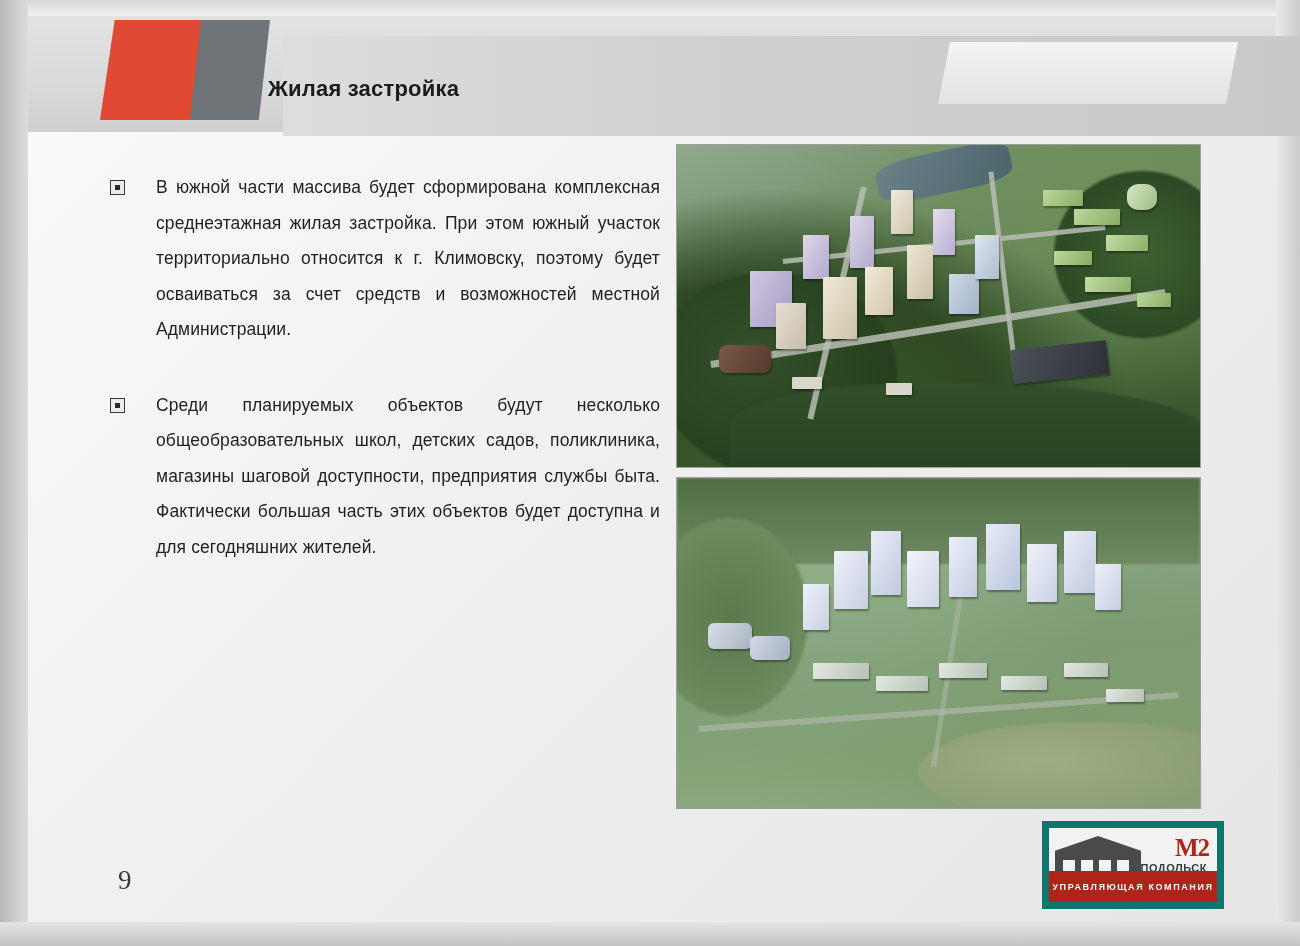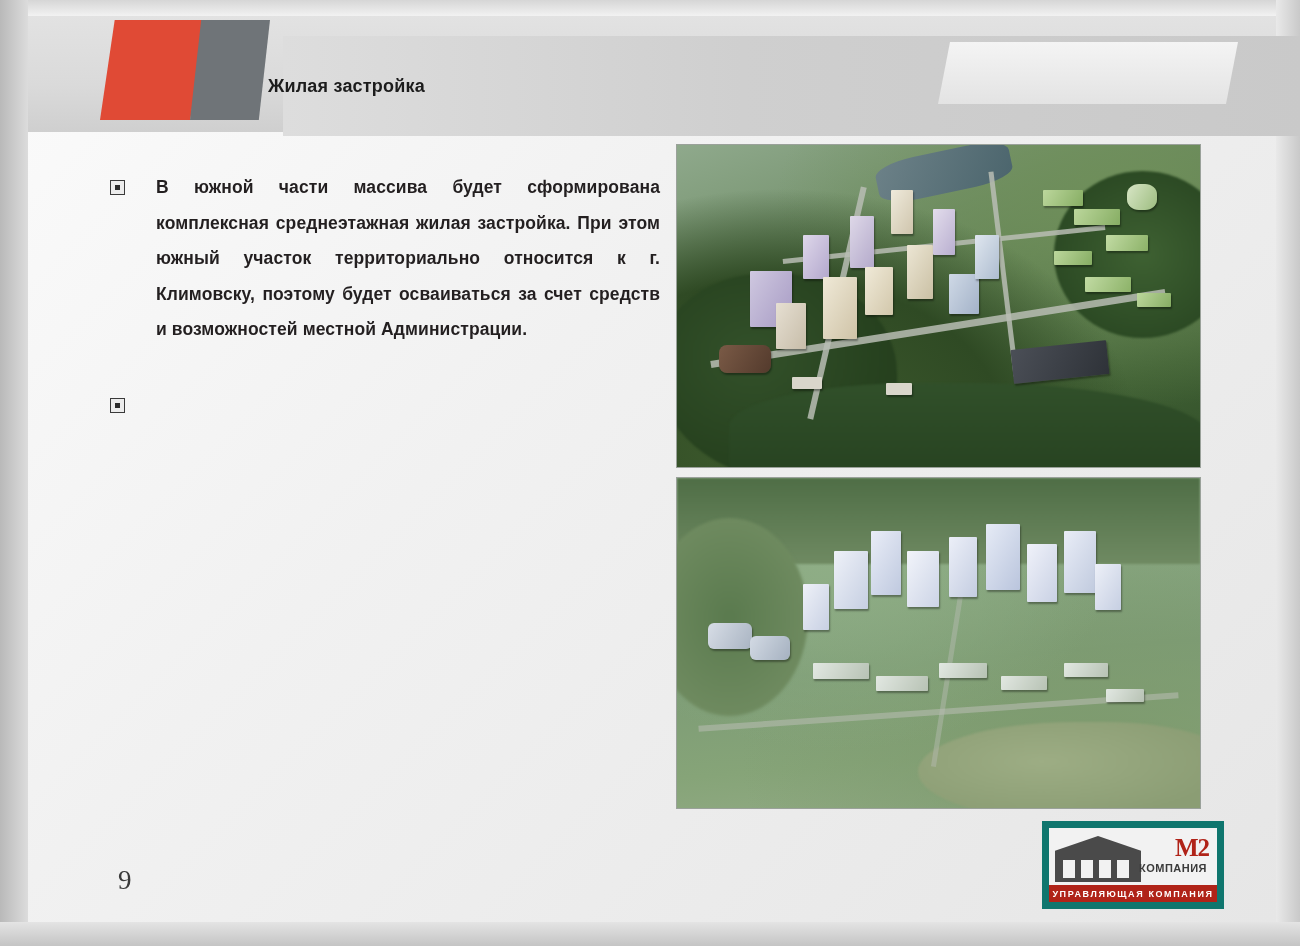--- a/index.html
+++ b/index.html
@@ -80,21 +80,21 @@
   }
   .header-gradient-strip {
     position: absolute;
     left: 255px; top: 20px;
     width: 1021px; height: 100px;
     background: linear-gradient(to right, #dddddd, #cfcfcf 45%, #c9c9c9 100%);
   }
   .slide-subtitle {
     position: absolute;
     left: 268px; top: 76px;
-    font-size: 18px;
+    font-size: 22px;
     font-weight: bold;
     color: #1c1c1c;
     letter-spacing: .2px;
   }
   .title-plate {
     position: absolute;
     left: 938px; top: 42px;
     width: 300px; height: 62px;
     background: linear-gradient(to bottom, #f4f4f4, #e3e3e3);
     box-shadow: 0 1px 3px rgba(0,0,0,.25);
@@ -117,21 +117,20 @@
   .bullets {
     position: absolute;
     left: 100px;
     top: 170px;
     width: 560px;
   }
   .bullet {
     position: relative;
     margin-bottom: 40px;
     padding-left: 56px;
-    font-weight: bold;
   }
   .bullet-marker {
     position: absolute;
     left: 10px;
     top: 10px;
     width: 13px; height: 13px;
     border: 1px solid #3a3a3a;
     background: #ececec;
   }
   .bullet-marker::after {
@@ -275,21 +274,21 @@
     position: absolute;
     right: 10px; top: 34px;
     font-size: 11px;
     font-weight: bold;
     color: #3a3a3a;
     letter-spacing: .5px;
   }
   .logo-bar {
     position: absolute;
     left: 0; bottom: 0;
-    width: 168px; height: 17px;
+    width: 168px; height: 31px;
     background: #b02318;
     color: #ffffff;
     font-size: 9px;
     font-weight: bold;
     letter-spacing: 1.6px;
     display: flex;
     align-items: center;
     justify-content: center;
   }
 
@@ -329,20 +328,21 @@
       <span class="bullet-marker"></span>
       <div class="bullet-text">В южной части массива  будет сформирована комплексная среднеэтажная жилая застройка. При этом  южный участок территориально относится к г. Климовску, поэтому  будет осваиваться за счет средств и возможностей местной Администрации.</div>
     </div>
 
     <div class="bullet">
       <span class="bullet-marker"></span>
     </div>
 
     <div class="bullet">
       <span class="bullet-marker"></span>
+      <div class="bullet-text">Среди планируемых объектов будут несколько общеобразовательных школ, детских садов, поликлиника, магазины шаговой доступности, предприятия службы быта. Фактически большая часть этих объектов будет доступна и для сегодняшних жителей.</div>
     </div>
 
   </div>
 
   <div class="photo photo-top">
     <div class="p1-bg"></div>
     <div class="p1-forest-r"></div>
     <div class="p1-forest-l"></div>
     <div class="p1-forest-b"></div>
     <div class="p1-water"></div>
@@ -407,19 +407,19 @@
     <div class="blk" style="left:82%;top:64%;width:38px;height:13px;background:linear-gradient(120deg,#e2e8e2,#b7c2b4);"></div>
   </div>
 
   <div class="logo">
     <div class="logo-building"></div>
     <div class="logo-win" style="left:14px;top:32px;width:12px;height:18px;"></div>
     <div class="logo-win" style="left:32px;top:32px;width:12px;height:18px;"></div>
     <div class="logo-win" style="left:50px;top:32px;width:12px;height:18px;"></div>
     <div class="logo-win" style="left:68px;top:32px;width:12px;height:18px;"></div>
     <div class="logo-m2">М2</div>
-    <div class="logo-city">КОМПАНИЯ</div>
+    <div class="logo-city">ПОДОЛЬСК</div>
     <div class="logo-bar">УПРАВЛЯЮЩАЯ  КОМПАНИЯ</div>
   </div>
 
   <div class="page-number">9</div>
 
 </div>
 
 </body></html>

